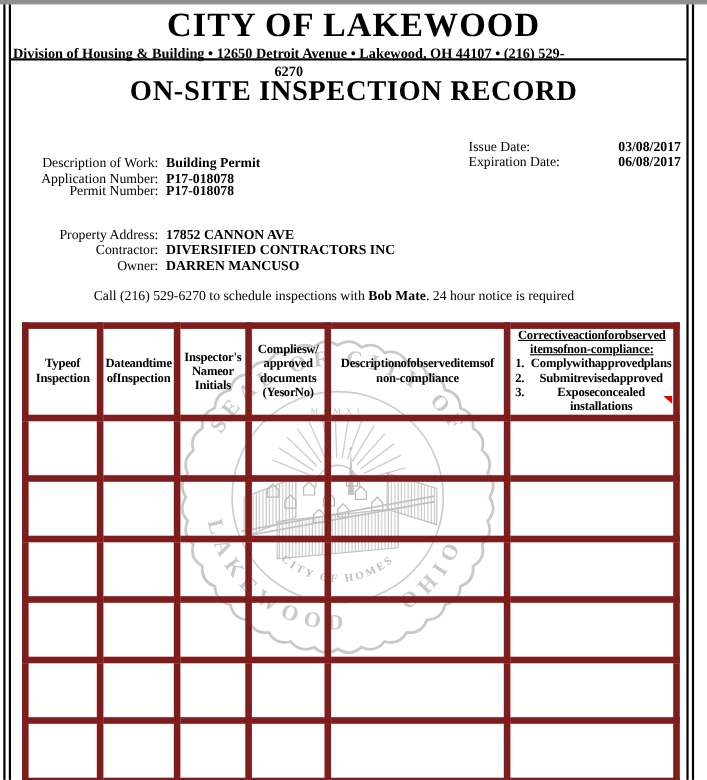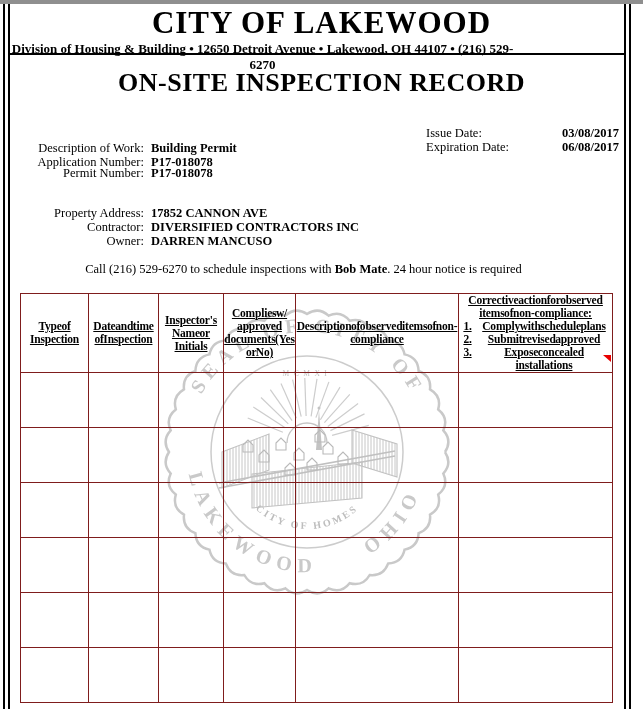--- a/index.html
+++ b/index.html
@@ -32,21 +32,21 @@
   .dlabel{flex:1;text-align:left;}
   .dvalue{font-weight:bold;text-align:left;}
 
   .call-line{position:absolute;top:262px;left:0;width:551px;text-align:center;font-size:12.5px;margin-left:28px;}
   .call-line b{font-weight:bold;}
 
   .seal{position:absolute;left:157px;top:302px;width:300px;height:300px;z-index:0;}
 
   table.insp{position:absolute;left:20px;top:293px;width:592px;z-index:1;
     border-collapse:collapse;table-layout:fixed;background:transparent;}
-  table.insp th,table.insp td{border:1px solid #7f1d1d;padding:0;background:transparent;text-decoration:underline;}
+  table.insp th,table.insp td{border:6px solid #7f1d1d;padding:0;background:transparent;}
   table.insp th{font-size:11.5px;font-weight:bold;text-align:center;vertical-align:middle;
     line-height:13px;word-spacing:-3px;letter-spacing:-0.2px;}
   tr.hdr{height:71px;}
   tr.body-row{height:55px;}
   th.corr{ text-align:left;vertical-align:top;padding:1px 3px 0 3px;position:relative;overflow:hidden;height:71px;}
   .corr-head{text-decoration:underline;}
   .corr-item{display:flex;}
   .corr-num{width:17px;flex:none;}
   .corr-txt{flex:1;}
   .red-flag{position:absolute;right:1px;top:61px;width:0;height:0;
@@ -190,21 +190,21 @@
     <tr class="hdr">
       <th>Type of Inspection</th>
       <th>Date and time of Inspection</th>
       <th>Inspector's Name or Initials</th>
       <th>Complies w/ approved documents (Yes or No)</th>
       <th>Description of observed items of non-compliance</th>
       <th class="corr">
         <div class="corr-head">Corrective action for observed items of non-compliance:</div>
         <div class="corr-item">
           <span class="corr-num">1.</span>
-          <span class="corr-txt">Comply with schedule plans</span>
+          <span class="corr-txt">Comply with approved plans</span>
         </div>
         <div class="corr-item">
           <span class="corr-num">2.</span>
           <span class="corr-txt">Submit revised approved</span>
         </div>
         <div class="corr-item">
           <span class="corr-num">3.</span>
           <span class="corr-txt">Expose concealed installations</span>
         </div>
         <div class="red-flag"></div>

